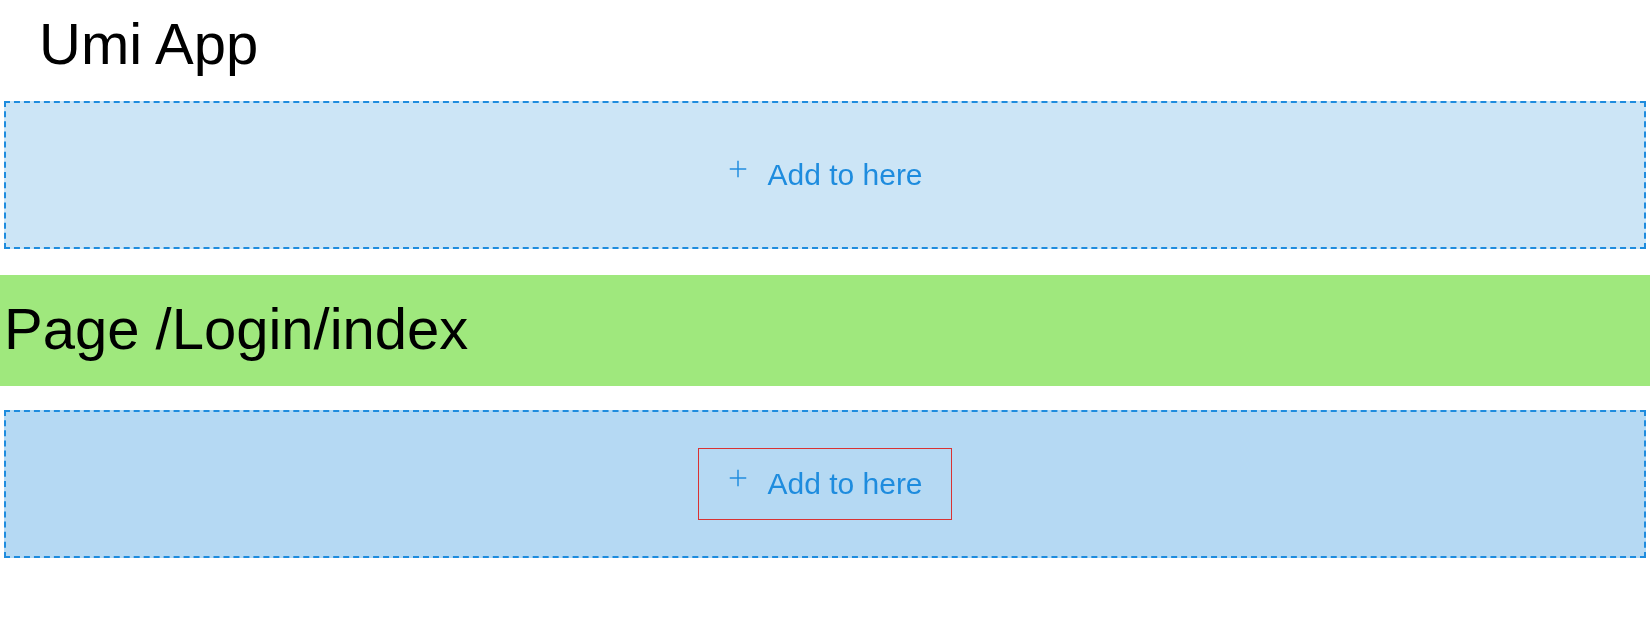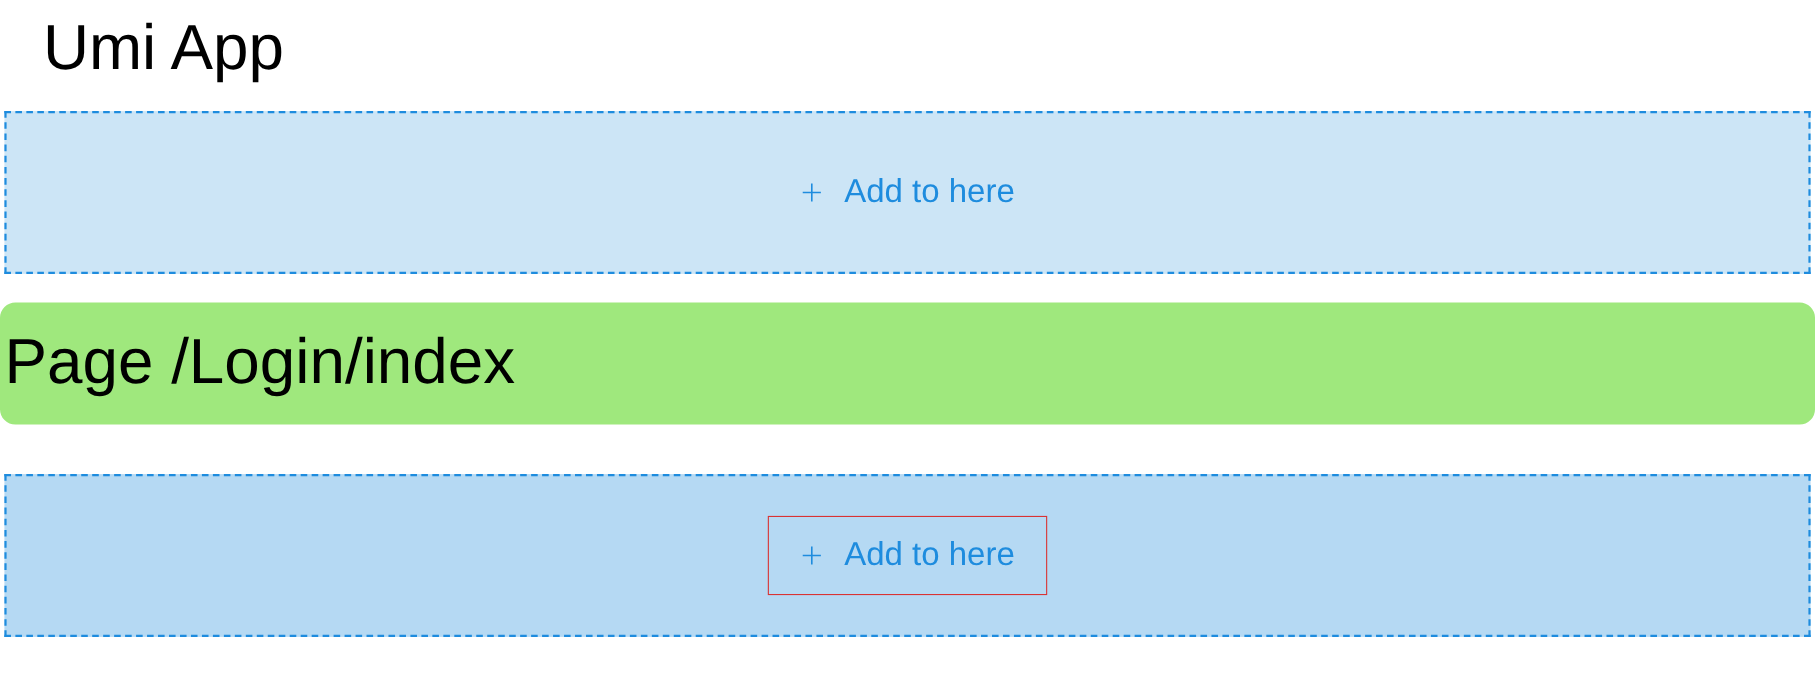--- a/index.html
+++ b/index.html
@@ -26,21 +26,21 @@
       align-items: center;
       justify-content: center;
       height: 148px;
       margin: 4px;
     }
     .drop-zone-dark {
       background: #b5d9f3;
     }
     .add-button {
       display: inline-flex;
-      align-items: center;
+      align-items: flex-start;
       gap: 18px;
       color: #1e8cde;
       font-size: 30px;
       padding: 18px 28px;
       cursor: pointer;
       background: transparent;
       border: none;
     }
     .add-button.highlighted {
       border: 1px solid #d93333;
@@ -55,22 +55,21 @@
       height: 100%;
       display: block;
     }
     .page-banner {
       background: #9fe87d;
       color: #000000;
       font-size: 58px;
       font-weight: 400;
       padding: 20px 4px 24px 4px;
       margin-top: 26px;
-      margin-bottom: 45px;
-      border-radius: 14px;
+      margin-bottom: 24px;
     }
   </style>
 </head>
 <body>
 
 <h1 class="app-title">Umi App</h1>
 
 <div class="drop-zone">
   <button class="add-button">
     <span class="plus-icon">

